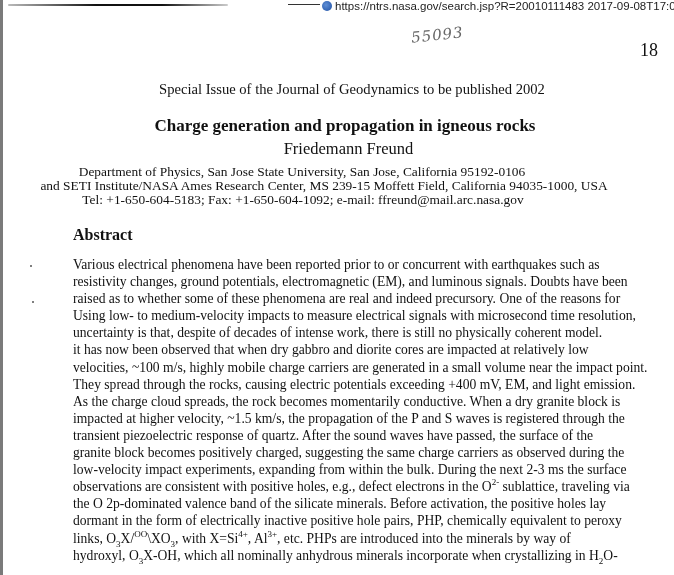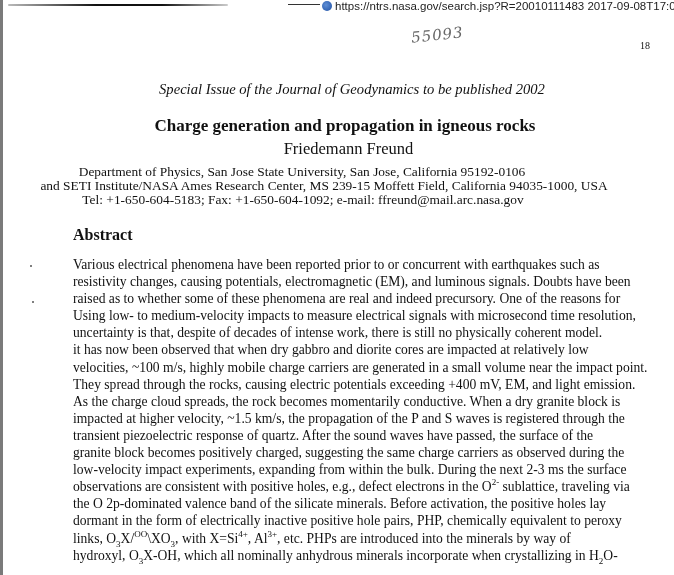--- a/index.html
+++ b/index.html
@@ -35,25 +35,25 @@
       margin-right: 3px;
     }
     .handwritten {
       position: absolute; left: 411px; top: 26px;
       font-family: "DejaVu Serif", serif; font-style: italic;
       font-size: 15px; color: #666; transform: rotate(-6deg);
       letter-spacing: 1px;
     }
     .page-number {
       position: absolute; left: 640px; top: 40px;
-      font-size: 10px;
+      font-size: 18px;
     }
     .journal-line {
       position: absolute; left: 0; width: 674px; top: 81px;
-      text-align: center; font-size: 14.6px; padding-left: 30px; box-sizing: border-box; font-style: italic;
+      text-align: center; font-size: 14.6px; padding-left: 30px; box-sizing: border-box;
     }
     .title {
       position: absolute; left: 0; width: 674px; top: 116px;
       text-align: center; font-size: 17px; font-weight: bold; padding-left: 16px; box-sizing: border-box;
     }
     .author {
       position: absolute; left: 0; width: 674px; top: 139px;
       text-align: center; font-size: 16.5px; padding-left: 23px; box-sizing: border-box;
     }
     .affil {
@@ -102,21 +102,21 @@
 <div class="affil affil2">and SETI Institute/NASA Ames Research Center, MS 239-15 Moffett Field, California 94035-1000, USA</div>
 <div class="affil affil3">Tel: +1-650-604-5183; Fax: +1-650-604-1092; e-mail:   ffreund@mail.arc.nasa.gov</div>
 
 <div class="abstract-heading">Abstract</div>
 
 <div class="dot" style="left:30px; top:265px;"></div>
 <div class="dot" style="left:32px; top:301px;"></div>
 
 <div class="abstract-body">
   <span class="line">Various electrical phenomena have been reported prior to or concurrent with earthquakes such as</span>
-  <span class="line">resistivity changes, causing potentials, electromagnetic (EM), and luminous signals.  Doubts have been</span>
+  <span class="line">resistivity changes, ground potentials, electromagnetic (EM), and luminous signals.  Doubts have been</span>
   <span class="line">raised as to whether some of these phenomena are real and indeed precursory.  One of the reasons for</span>
   <span class="line">Using low- to medium-velocity impacts to measure electrical signals with microsecond time resolution,</span>
   <span class="line">uncertainty is that, despite of decades of intense work, there is still no physically coherent model.</span>
   <span class="line">it has now been observed that when dry gabbro and diorite cores are impacted at relatively low</span>
   <span class="line">velocities, ~100 m/s, highly mobile charge carriers are generated in a small volume near the impact point.</span>
   <span class="line">They spread through the rocks, causing electric potentials exceeding +400 mV, EM, and light emission.</span>
   <span class="line">As the charge cloud spreads, the rock becomes momentarily conductive. When a dry granite block is</span>
   <span class="line">impacted at higher velocity, ~1.5 km/s, the propagation of the P and S waves is registered through the</span>
   <span class="line">transient piezoelectric response of quartz.  After the sound waves have passed, the surface of the</span>
   <span class="line">granite block becomes positively charged, suggesting the same charge carriers as observed during the</span>

